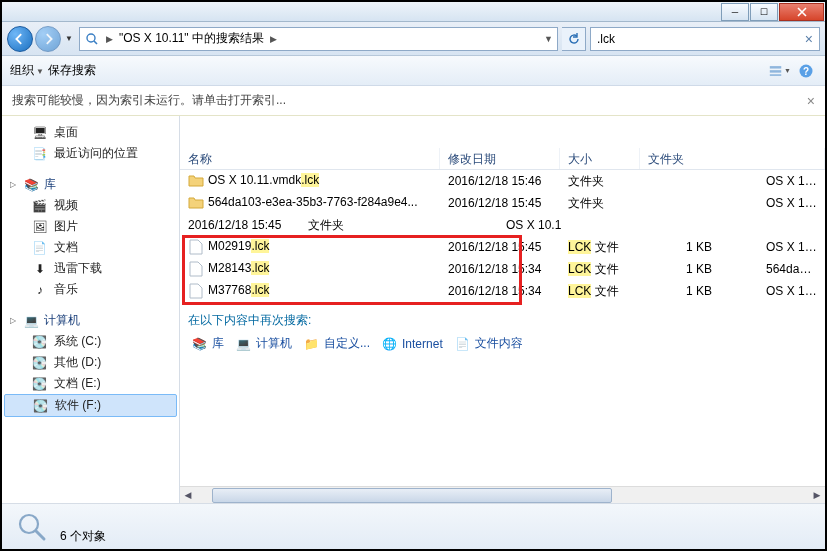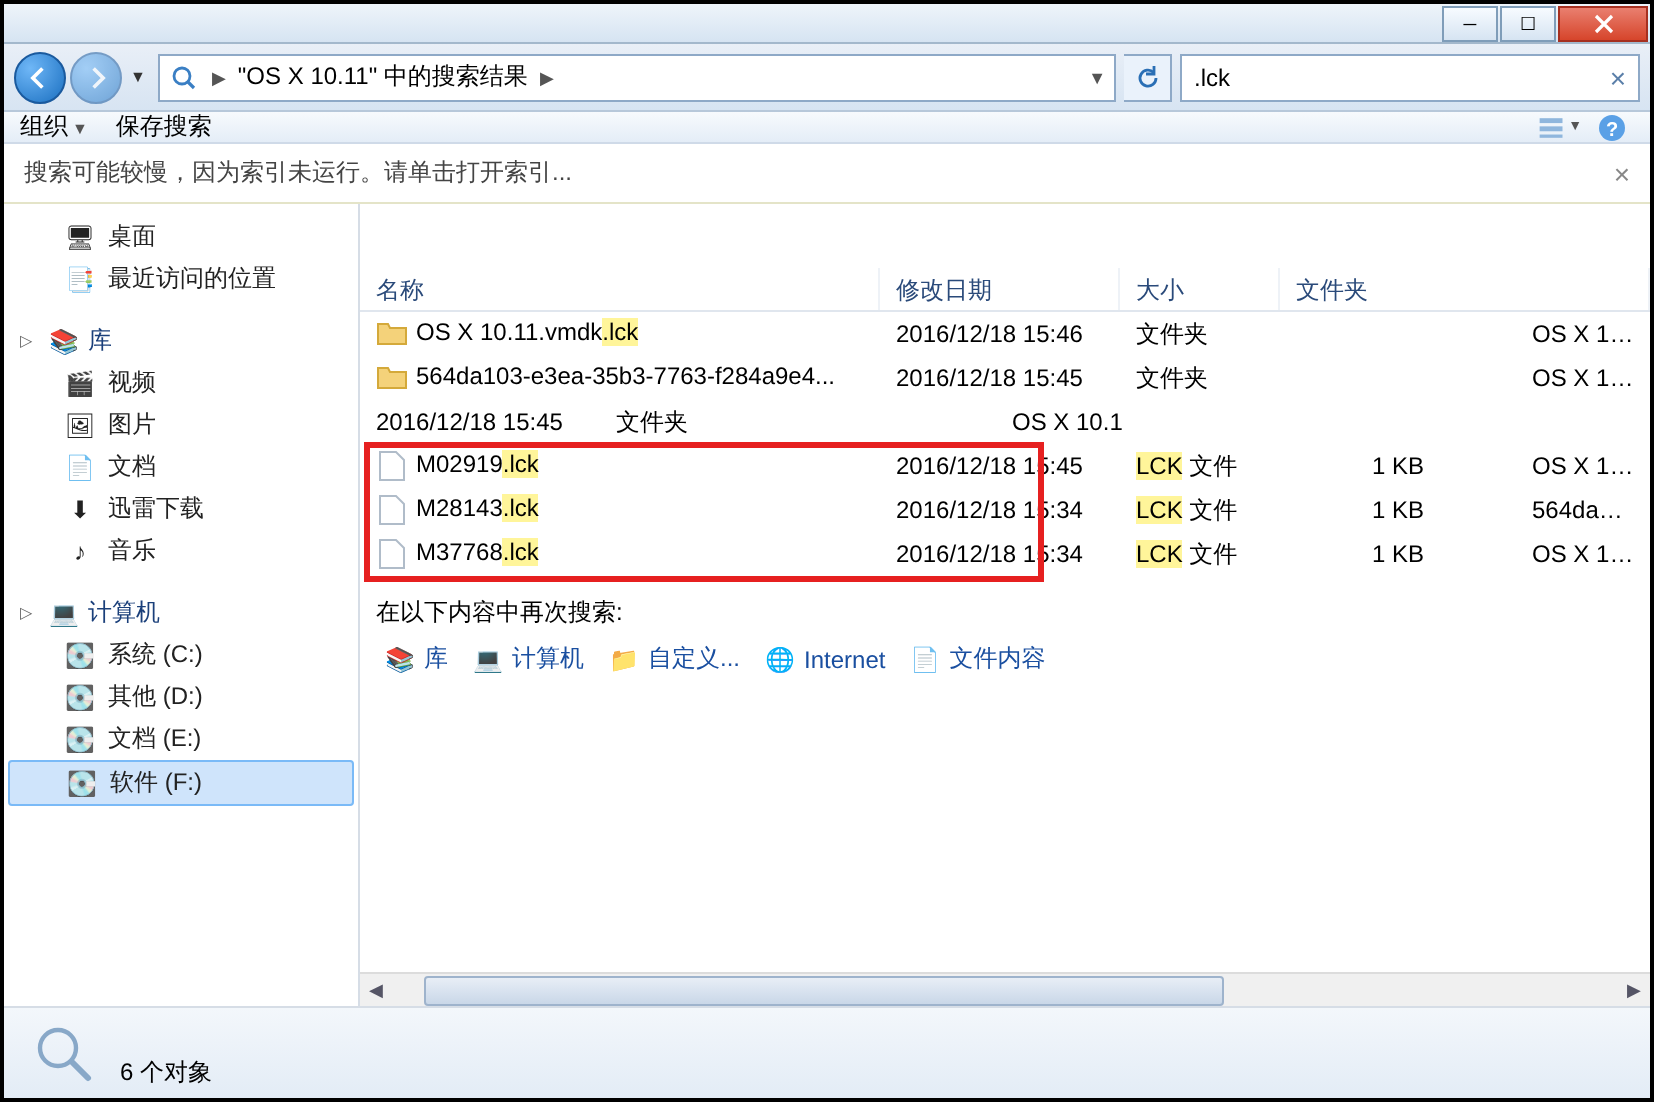--- a/index.html
+++ b/index.html
@@ -14,21 +14,21 @@
 .navbuttons { display: flex; gap: 2px; align-items: center; }
 .navbtn { width: 26px; height: 26px; border-radius: 50%; background: radial-gradient(circle at 30% 30%, #6fb7f7,#1a6fc0); display: flex; align-items: center; justify-content: center; color: #fff; font-size: 15px; cursor: pointer; border: 1px solid #1a5a9e; }
 .navdrop { width: 12px; display: flex; align-items: center; justify-content: center; font-size: 8px; color: #333; }
 .addrbox { flex: 1; height: 24px; background: #fff; border: 1px solid #8ea9c7; display: flex; align-items: center; padding: 0 4px; font-size: 12px; gap: 6px; }
 .addrbox .sep { color: #555; font-size: 9px; }
 .addricon { width: 16px; height: 16px; display: inline-flex; align-items: center; justify-content: center; color: #e0a030; font-size: 13px; }
 .addrref { width: 24px; height: 24px; border: 1px solid #8ea9c7; border-left: none; background: #eaf2fb; display: flex; align-items: center; justify-content: center; color: #2a6fb5; font-size: 13px; }
 .searchbox { width: 230px; height: 24px; border: 1px solid #8ea9c7; background: #fff; display: flex; align-items: center; padding: 0 6px; font-size: 12px; }
 .searchbox input { border: none; outline: none; flex: 1; font-size: 12px; }
 .searchbox .x { color: #5a7fa9; cursor: pointer; font-size: 14px; }
-.toolbar { height: 16px; background: linear-gradient(#f7fafd,#e4edf7); display: flex; align-items: center; padding: 0 8px; font-size: 12px; gap: 14px; border-bottom: 1px solid #cfdae8; }
+.toolbar { height: 30px; background: linear-gradient(#f7fafd,#e4edf7); display: flex; align-items: center; padding: 0 8px; font-size: 12px; gap: 4px; border-bottom: 1px solid #cfdae8; }
 .toolbar .drop { font-size: 8px; color: #555; margin-left: 2px; }
 .toolbar-right { margin-left: auto; display: flex; gap: 4px; }
 .tbicon { width: 22px; height: 22px; display: flex; align-items: center; justify-content: center; color: #3a6da3; }
 .infobar { height: 30px; background: #fff; border-bottom: 1px solid #e4e4c8; display: flex; align-items: center; padding: 0 10px; font-size: 12px; color: #444; }
 .infobar .x { margin-left: auto; color: #888; cursor: pointer; font-size: 14px; }
 .mainarea { flex: 1; display: flex; overflow: hidden; }
 .navpane { width: 178px; border-right: 1px solid #d6dde6; overflow-y: auto; font-size: 12px; padding: 6px 2px; background: #fff; }
 .navgroup { margin-bottom: 10px; }
 .navhead { display: flex; align-items: center; padding: 2px 6px; color: #1a3f7a; font-size: 12px; gap: 4px; }
 .navhead .tri { font-size: 8px; color: #666; width: 10px; }
@@ -273,21 +273,21 @@
                 <svg width="14" height="16" viewBox="0 0 14 16">
                   <path d="M1 1h8l4 4v10H1z" fill="#fff" stroke="#b0bcc9"></path>
                 </svg>
               </span><span>M37768</span><span class="hl">.lck</span></div>
             <div class="col-date">2016/12/18 15:34</div>
             <div class="col-type"><span class="hl">LCK</span><span> 文件</span></div>
             <div class="col-size">1 KB</div>
             <div class="col-folder">OS X 10.1</div>
           </div>
           <div class="searchagain">
-            <div style="color: #000000;">在以下内容中再次搜索:</div>
+            <div style="color: #0369a1;">在以下内容中再次搜索:</div>
             <div class="searchagain-row">
               <span class="item">
                 <span class="nicon">📚</span>
                 <span>库</span>
               </span>
               <span class="item">
                 <span class="nicon">💻</span>
                 <span>计算机</span>
               </span>
               <span class="item">

